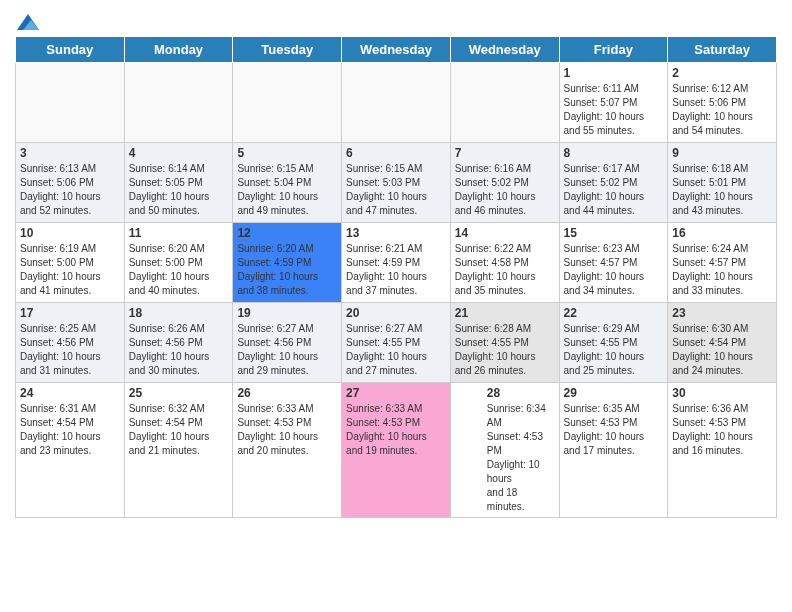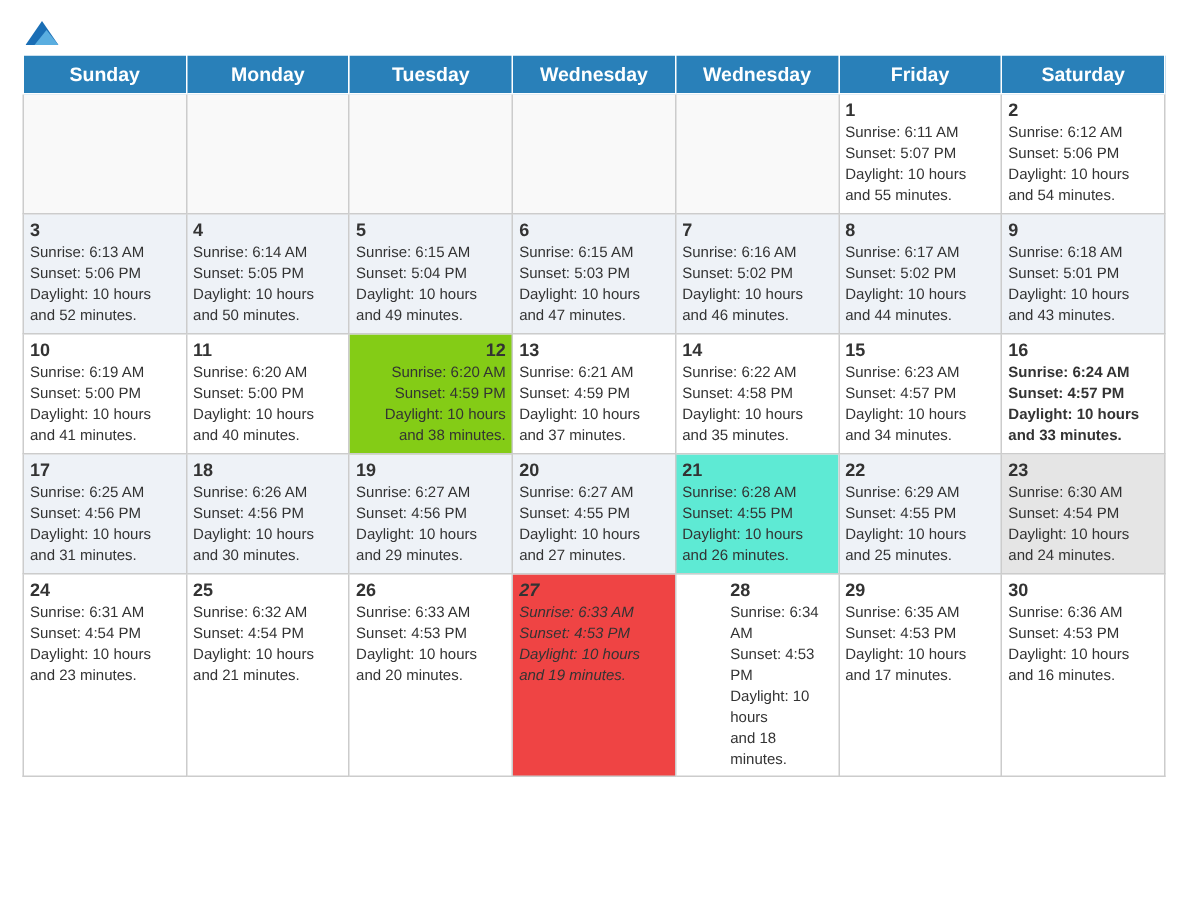--- a/index.html
+++ b/index.html
@@ -190,21 +190,21 @@
 Daylight: 10 hours
 and 41 minutes.</div>
         </td>
         <td style="background: rgb(255, 255, 255);">
           <span class="day-number">11</span>
           <div class="day-info" style="white-space: pre-line;">Sunrise: 6:20 AM
 Sunset: 5:00 PM
 Daylight: 10 hours
 and 40 minutes.</div>
         </td>
-        <td style="background: #84cc16; text-align: right;">
+        <td style="background: #3b82f6;">
           <span class="day-number">12</span>
           <div class="day-info" style="white-space: pre-line;">Sunrise: 6:20 AM
 Sunset: 4:59 PM
 Daylight: 10 hours
 and 38 minutes.</div>
         </td>
         <td style="background: rgb(255, 255, 255); margin-top: 22px;">
           <span class="day-number">13</span>
           <div class="day-info" style="white-space: pre-line;">Sunrise: 6:21 AM
 Sunset: 4:59 PM
@@ -220,21 +220,21 @@
         </td>
         <td style="background: rgb(255, 255, 255);">
           <span class="day-number">15</span>
           <div class="day-info" style="white-space: pre-line;">Sunrise: 6:23 AM
 Sunset: 4:57 PM
 Daylight: 10 hours
 and 34 minutes.</div>
         </td>
         <td style="background: rgb(255, 255, 255); margin-left: 20px;">
           <span class="day-number">16</span>
-          <div class="day-info" style="white-space: pre-line; font-weight: bold;">Sunrise: 6:24 AM
+          <div class="day-info" style="white-space: pre-line;">Sunrise: 6:24 AM
 Sunset: 4:57 PM
 Daylight: 10 hours
 and 33 minutes.</div>
         </td>
       </tr>
       <tr>
         <td style="background: rgb(238, 242, 247);">
           <span class="day-number">17</span>
           <div class="day-info" style="white-space: pre-line;">Sunrise: 6:25 AM
 Sunset: 4:56 PM
@@ -255,21 +255,21 @@
 Daylight: 10 hours
 and 29 minutes.</div>
         </td>
         <td style="background: rgb(238, 242, 247);">
           <span class="day-number">20</span>
           <div class="day-info" style="white-space: pre-line;">Sunrise: 6:27 AM
 Sunset: 4:55 PM
 Daylight: 10 hours
 and 27 minutes.</div>
         </td>
-        <td style="background: #5eead4;">
+        <td style="background: #e5e5e5;">
           <span class="day-number">21</span>
           <div class="day-info" style="white-space: pre-line;">Sunrise: 6:28 AM
 Sunset: 4:55 PM
 Daylight: 10 hours
 and 26 minutes.</div>
         </td>
         <td style="background: rgb(238, 242, 247);">
           <span class="day-number">22</span>
           <div class="day-info" style="white-space: pre-line;">Sunrise: 6:29 AM
 Sunset: 4:55 PM
@@ -299,21 +299,21 @@
 Daylight: 10 hours
 and 21 minutes.</div>
         </td>
         <td style="background: rgb(255, 255, 255);">
           <span class="day-number">26</span>
           <div class="day-info" style="white-space: pre-line;">Sunrise: 6:33 AM
 Sunset: 4:53 PM
 Daylight: 10 hours
 and 20 minutes.</div>
         </td>
-        <td style="background: #ef4444; font-style: italic;">
+        <td style="background: #f9a8d4;">
           <span class="day-number">27</span>
           <div class="day-info" style="white-space: pre-line;">Sunrise: 6:33 AM
 Sunset: 4:53 PM
 Daylight: 10 hours
 and 19 minutes.</div>
         </td>
         <td style="background: rgb(255, 255, 255); padding-left: 36px;">
           <span class="day-number">28</span>
           <div class="day-info" style="white-space: pre-line;">Sunrise: 6:34 AM
 Sunset: 4:53 PM

